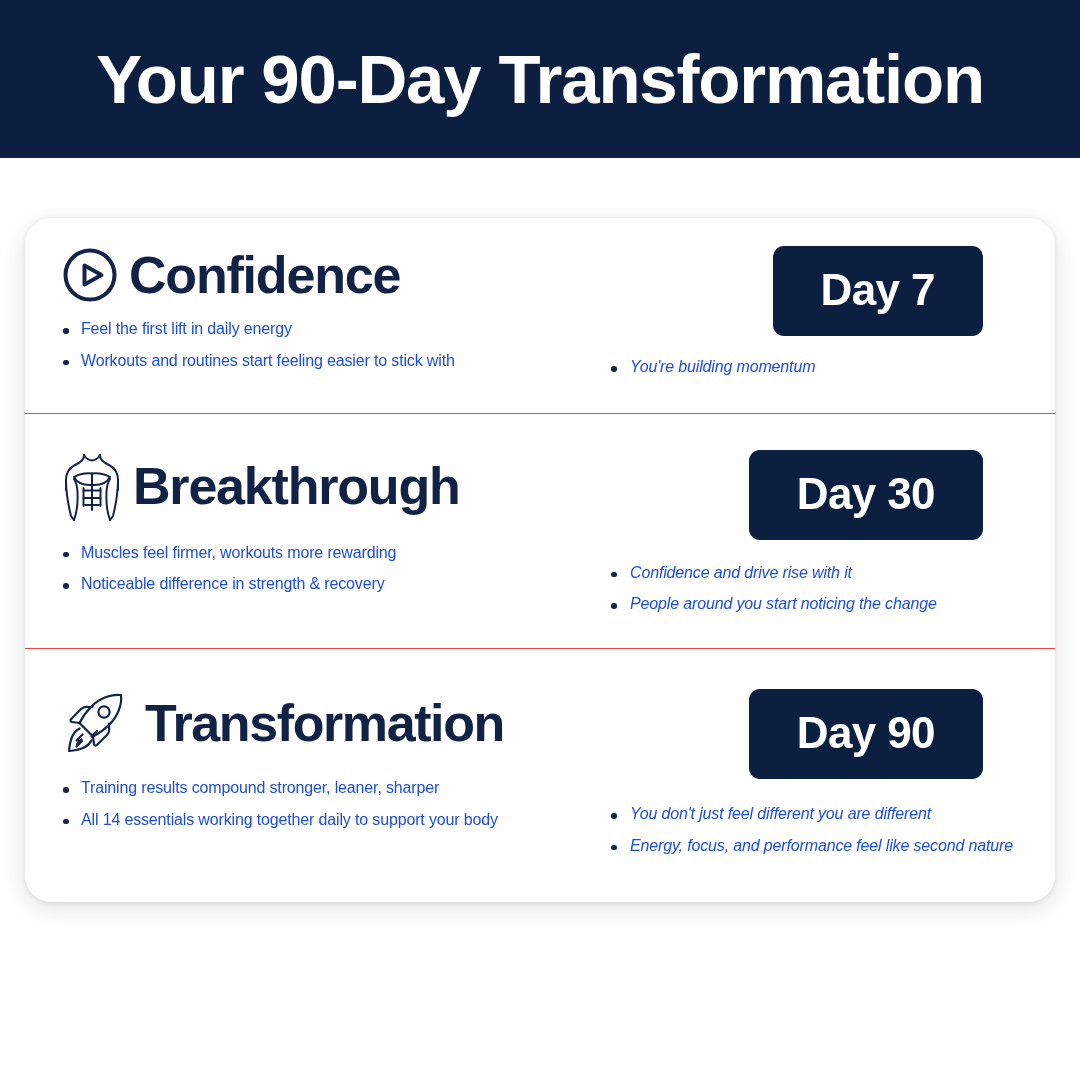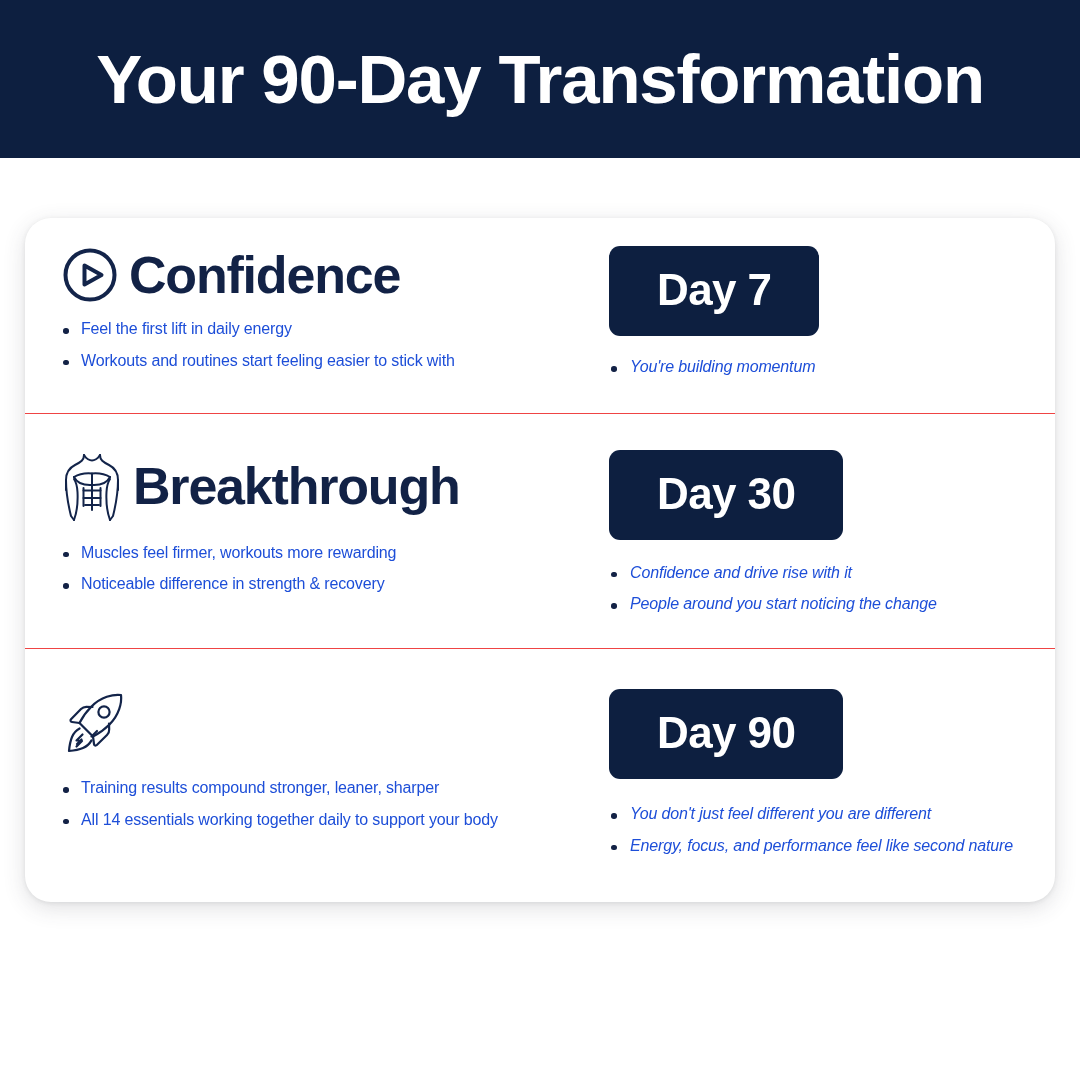--- a/index.html
+++ b/index.html
@@ -94,21 +94,21 @@
     line-height: 1.05;
     white-space: nowrap;
   }
   .stage-2 .stage-head { margin-bottom: 18px; }
   .stage-3 .stage-head { gap: 18px; margin-bottom: 20px; }
   .stage-3 .stage-title { letter-spacing: -1.4px; }
 
   
   .badge-row {
     display: flex;
-    justify-content: flex-start;
+    justify-content: flex-end;
     margin: 0 0 20px 0;
     padding-right: 36px;
   }
   .day-badge {
     background: #0d1f40;
     color: #ffffff;
     border-radius: 11px;
     font-size: 44px;
     font-weight: bold;
     letter-spacing: -0.6px;
@@ -234,20 +234,21 @@
               <path d="M60 6 C52 5 40 8 30.5 17.5 C25 23 21 29 18.5 34 L32 47.5 C37 45 43 41 48.5 35.5 C58 26 61 14 60 6 Z"></path>
               <circle cx="43" cy="23" r="5.6"></circle>
               <path d="M18.5 34 L11 33 C9.5 32.8 9 31.3 10 30.2 L20 20 C21.5 18.5 23.5 17.7 25.6 17.8 L31.5 18"></path>
               <path d="M32 47.5 L33 55 C33.2 56.5 34.7 57 35.8 56 L46 46 C47.5 44.5 48.3 42.5 48.2 40.4 L48 34.5"></path>
               <path d="M18.6 39.5 C15 41.5 12.5 44.4 11 48 C9.2 52.3 8.4 57.6 8 62 C12.4 61.6 17.7 60.8 22 59 C25.6 57.5 28.5 55 30.5 51.4"></path>
               <path d="M20.5 50.5 L16 55"></path>
               <path d="M21.5 45.5 L15.5 51.5 L21 52 L15.5 57.5"></path>
               <path d="M36 42 L30.5 47.5"></path>
             </svg>
           </span>
+          <span class="stage-title">Transformation</span>
         </div>
         <ul class="bullets">
           <li>Training results compound  stronger, leaner, sharper</li>
           <li>All 14 essentials working together daily to support your body</li>
         </ul>
       </div>
       <div class="stage-right">
         <div class="badge-row">
           <div class="day-badge">Day 90</div>
         </div>

